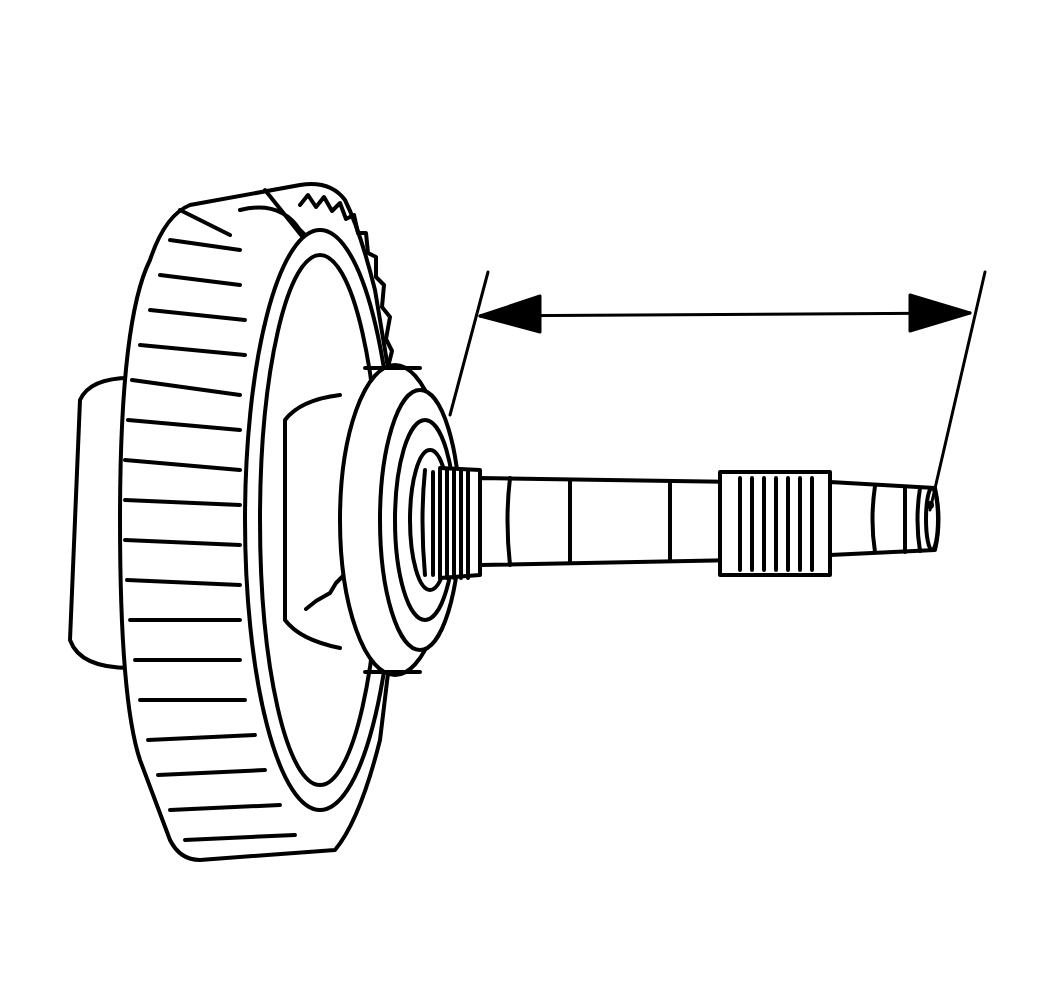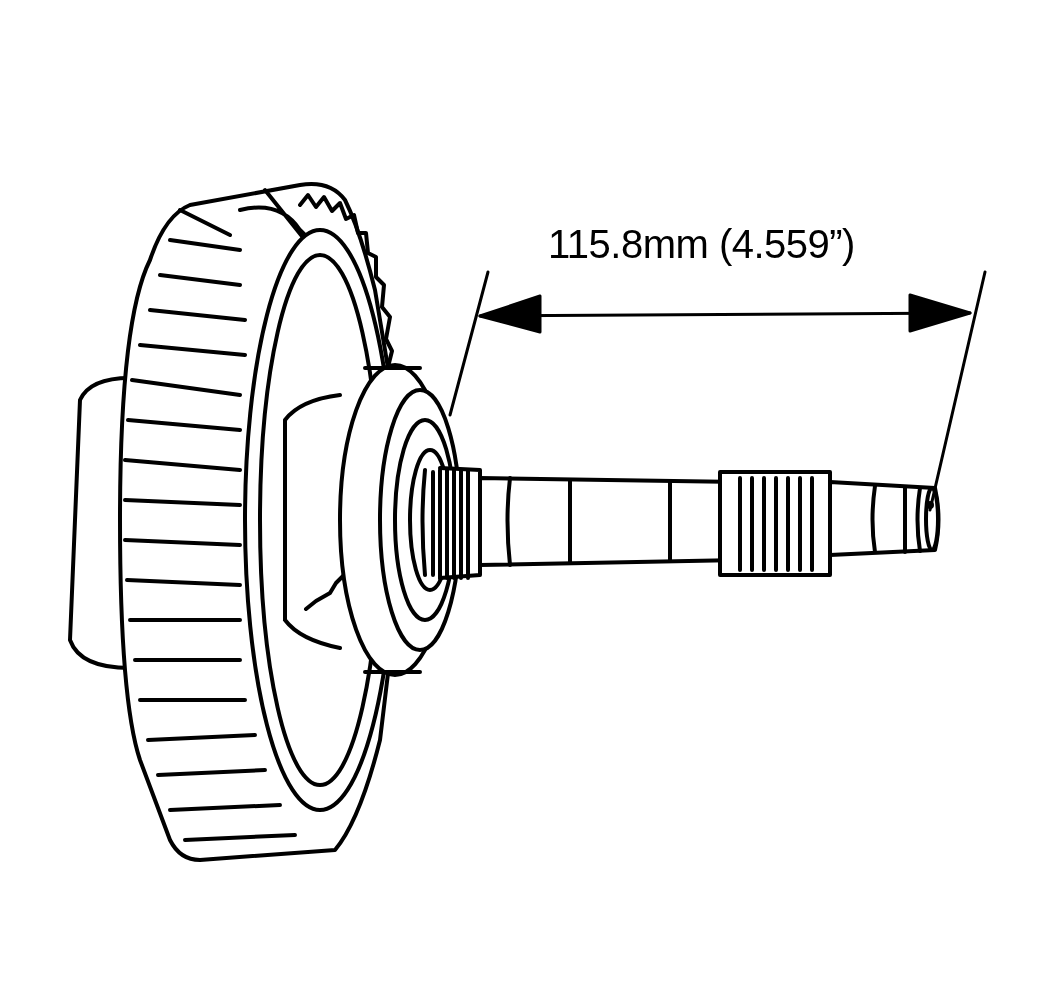--- a/index.html
+++ b/index.html
@@ -53,14 +53,13 @@
 
     <g stroke-width="3">
       <line x1="488" y1="272" x2="450" y2="415"></line>
       <line x1="985" y1="272" x2="930" y2="510"></line>
       <line x1="480" y1="316" x2="970" y2="313"></line>
       <polygon points="480,316 540,296 540,332" fill="#000"></polygon>
       <polygon points="970,313 910,295 910,331" fill="#000"></polygon>
     </g>
   </svg>
 
-  <div class="dim-label">115.8mm (4.559”)</div>
 </div>
 
 </body></html>

